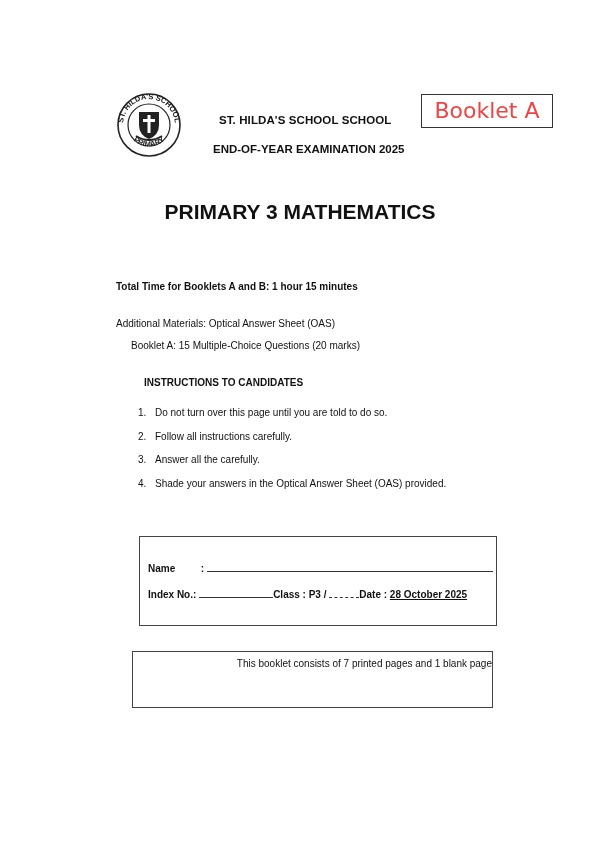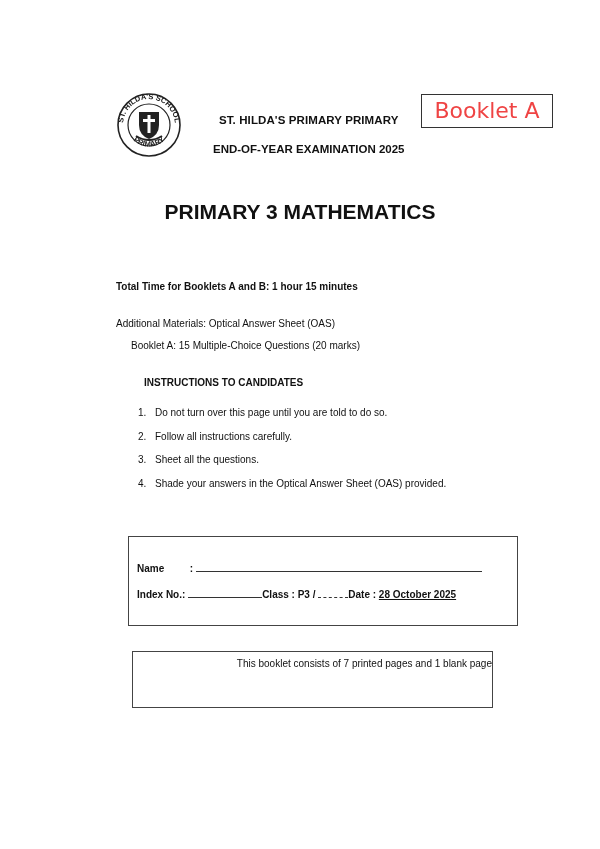--- a/index.html
+++ b/index.html
@@ -13,21 +13,21 @@
                  font-size: 22px; text-align: center; line-height: 32px; font-family: "DejaVu Sans", sans-serif; color: #ef4444; }
   .title { left: 0; width: 600px; top: 200px; text-align: center; font-size: 21px; font-weight: bold; }
   .total { left: 116px; top: 281px; font-size: 10px; font-weight: bold; }
   .addl { left: 116px; top: 318px; font-size: 10px; }
   .bookA { left: 116px; top: 340px; font-size: 10px; margin-left: 15px; }
   .instr-h { left: 116px; top: 377px; font-size: 10px; font-weight: bold; padding-left: 28px; }
   .instr-list { left: 130px; top: 399px; margin: 8px; padding: 0; list-style: none; font-size: 10px; }
   .instr-list li { height: 23.6px; }
   .instr-list .num { display: inline-block; width: 17px; }
   .u { text-decoration: underline; font-weight: bold; }
-  .info-box { left: 128px; top: 536px; width: 356px; height: 88px; border: 1.2px solid #444; padding-left: 32px; }
+  .info-box { left: 139px; top: 536px; width: 356px; height: 88px; border: 1.2px solid #444; }
   .field-row { position: absolute; left: 8px; font-size: 10px; font-weight: bold; white-space: nowrap; }
   .blank { display: inline-block; border-bottom: 1px solid #333; vertical-align: baseline; height: 10px; }
   .pages-box { left: 132px; top: 651px; width: 359px; height: 55px; border: 1.2px solid #444; }
   .pages-text { position: absolute; left: 0; right: 0; top: 6px; text-align: right; font-size: 10px; }
 </style>
 </head>
 <body>
 
 <div class="abs logo">
   <svg width="72" height="66" viewBox="0 0 72 66">
@@ -43,35 +43,35 @@
     </defs>
     <text font-size="7.5" font-weight="bold" fill="#222" font-family="Liberation Sans, sans-serif">
       <textPath href="#arcTop" startOffset="50%" text-anchor="middle">ST. HILDA'S SCHOOL</textPath>
     </text>
     <text font-size="7.5" font-weight="bold" fill="#222" font-family="Liberation Sans, sans-serif">
       <textPath href="#arcBot" startOffset="50%" text-anchor="middle">PRIMARY</textPath>
     </text>
   </svg>
 </div>
 
-<div class="abs school">ST. HILDA'S PRIMARY PRIMARY</div>
+<div class="abs school">ST. HILDA'S SCHOOL SCHOOL</div>
 <div class="abs exam">END-OF-YEAR EXAMINATION 2025</div>
 <div class="abs booklet-box">Booklet A</div>
 
 <div class="abs title">PRIMARY 3 MATHEMATICS</div>
 
 <div class="abs total">Total Time for Booklets A and B: 1 hour 15 minutes</div>
 <div class="abs addl">Additional Materials: Optical Answer Sheet (OAS)</div>
 <div class="abs bookA">Booklet A: 15 Multiple-Choice Questions (20 marks)</div>
 
 <div class="abs instr-h">INSTRUCTIONS TO CANDIDATES</div>
 <ol class="abs instr-list">
   <li><span class="num">1.</span><span>Do not turn over this page until you are told to do so.</span></li>
   <li><span class="num">2.</span><span>Follow all instructions carefully.</span></li>
-  <li><span class="num">3.</span><span>Sheet all the questions.</span></li>
+  <li><span class="num">3.</span><span>Answer all the carefully.</span></li>
   <li><span class="num">4.</span><span>Shade your answers in the Optical Answer Sheet (OAS) provided.</span></li>
 </ol>
 
 <div class="abs info-box">
   <div class="field-row" style="top:24px;">
     <span>Name</span>
     <span style="display:inline-block;width:20px;"></span>
     <span>:</span>
     <span class="blank" style="width:286px;"></span>
   </div>

